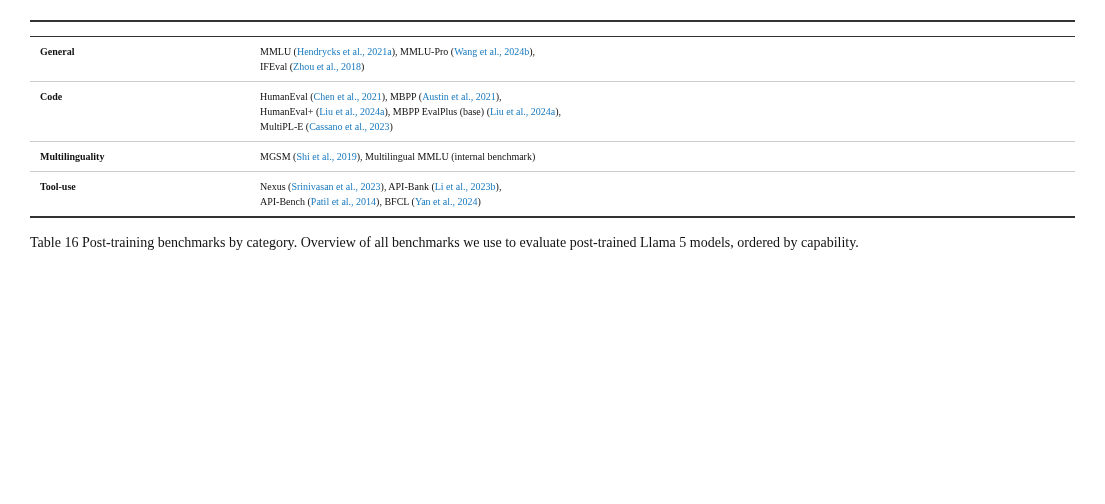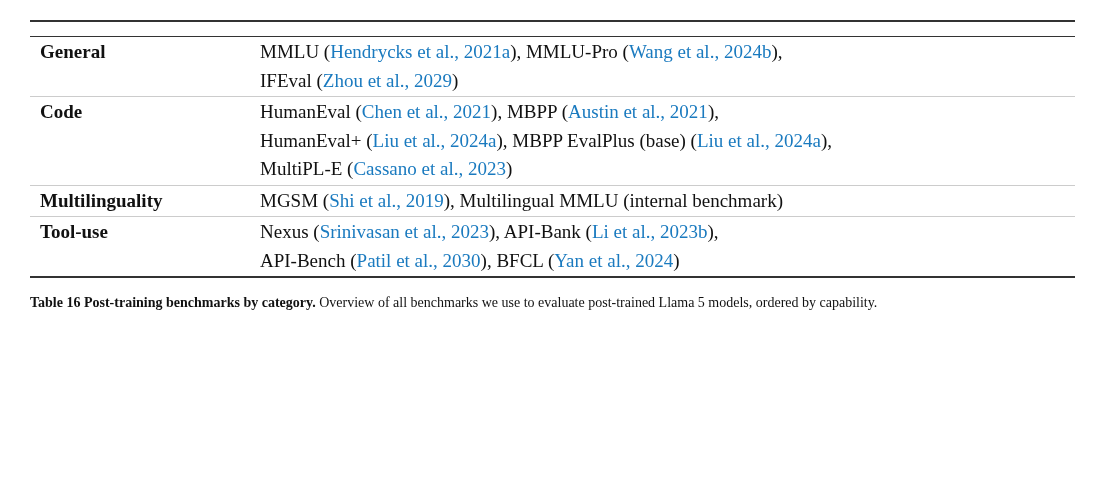--- a/index.html
+++ b/index.html
@@ -27,70 +27,70 @@
     tbody tr:last-child {
       border-bottom: 2px solid #333;
     }
     th {
       font-weight: bold;
       padding: 7px 10px;
       text-align: left;
       font-size: 14px;
     }
     td {
-      padding: 1px 10px;
+      padding: 7px 10px;
       vertical-align: top;
-      font-size: 19px;
+      font-size: 10px;
       line-height: 1.5;
     }
     td.category {
       font-weight: bold;
       white-space: nowrap;
       width: 220px;
     }
     .link {
       color: #1a7abf;
       text-align: center;
     }
     .caption {
       font-size: 14px;
       margin-top: 4px;
       line-height: 1.5;
     }
     .caption-bold {
-      font-weight: bold;
+      font-weight: normal;
       margin-top: 20px;
     }
   </style>
 </head>
 <body>
 
 <table>
   <thead>
     <tr>
       <th style="width:220px;"></th>
       <th></th>
     </tr>
   </thead>
   <tbody id="table-body">
   <tr>
         <td class="category">General</td>
-        <td>MMLU (<span class="link">Hendrycks et al., 2021a</span>), MMLU-Pro (<span class="link">Wang et al., 2024b</span>),<br>IFEval (<span class="link">Zhou et al., 2029</span>)</td>
+        <td>MMLU (<span class="link">Hendrycks et al., 2021a</span>), MMLU-Pro (<span class="link">Wang et al., 2024b</span>),<br>IFEval (<span class="link">Zhou et al., 2018</span>)</td>
       </tr>
       <tr>
         <td class="category">Code</td>
         <td>HumanEval (<span class="link">Chen et al., 2021</span>), MBPP (<span class="link">Austin et al., 2021</span>),<br>HumanEval+ (<span class="link">Liu et al., 2024a</span>), MBPP EvalPlus (base) (<span class="link">Liu et al., 2024a</span>),<br>MultiPL-E (<span class="link">Cassano et al., 2023</span>)</td>
       </tr>
       <tr>
         <td class="category">Multilinguality</td>
         <td>MGSM (<span class="link">Shi et al., 2019</span>), Multilingual MMLU (internal benchmark)</td>
       </tr>
       <tr>
         <td class="category">Tool-use</td>
-        <td>Nexus (<span class="link">Srinivasan et al., 2023</span>), API-Bank (<span class="link">Li et al., 2023b</span>),<br>API-Bench (<span class="link">Patil et al., 2030</span>), BFCL (<span class="link">Yan et al., 2024</span>)</td>
+        <td>Nexus (<span class="link">Srinivasan et al., 2023</span>), API-Bank (<span class="link">Li et al., 2023b</span>),<br>API-Bench (<span class="link">Patil et al., 2014</span>), BFCL (<span class="link">Yan et al., 2024</span>)</td>
       </tr>
     </tbody>
 </table>
 
 <div class="caption">
   <span class="caption-bold">Table 16 </span>
   <span class="caption-bold">Post-training benchmarks by category.</span>
   <span> Overview of all benchmarks we use to evaluate post-trained Llama 5 models, ordered by capability.</span>
 </div>
 

